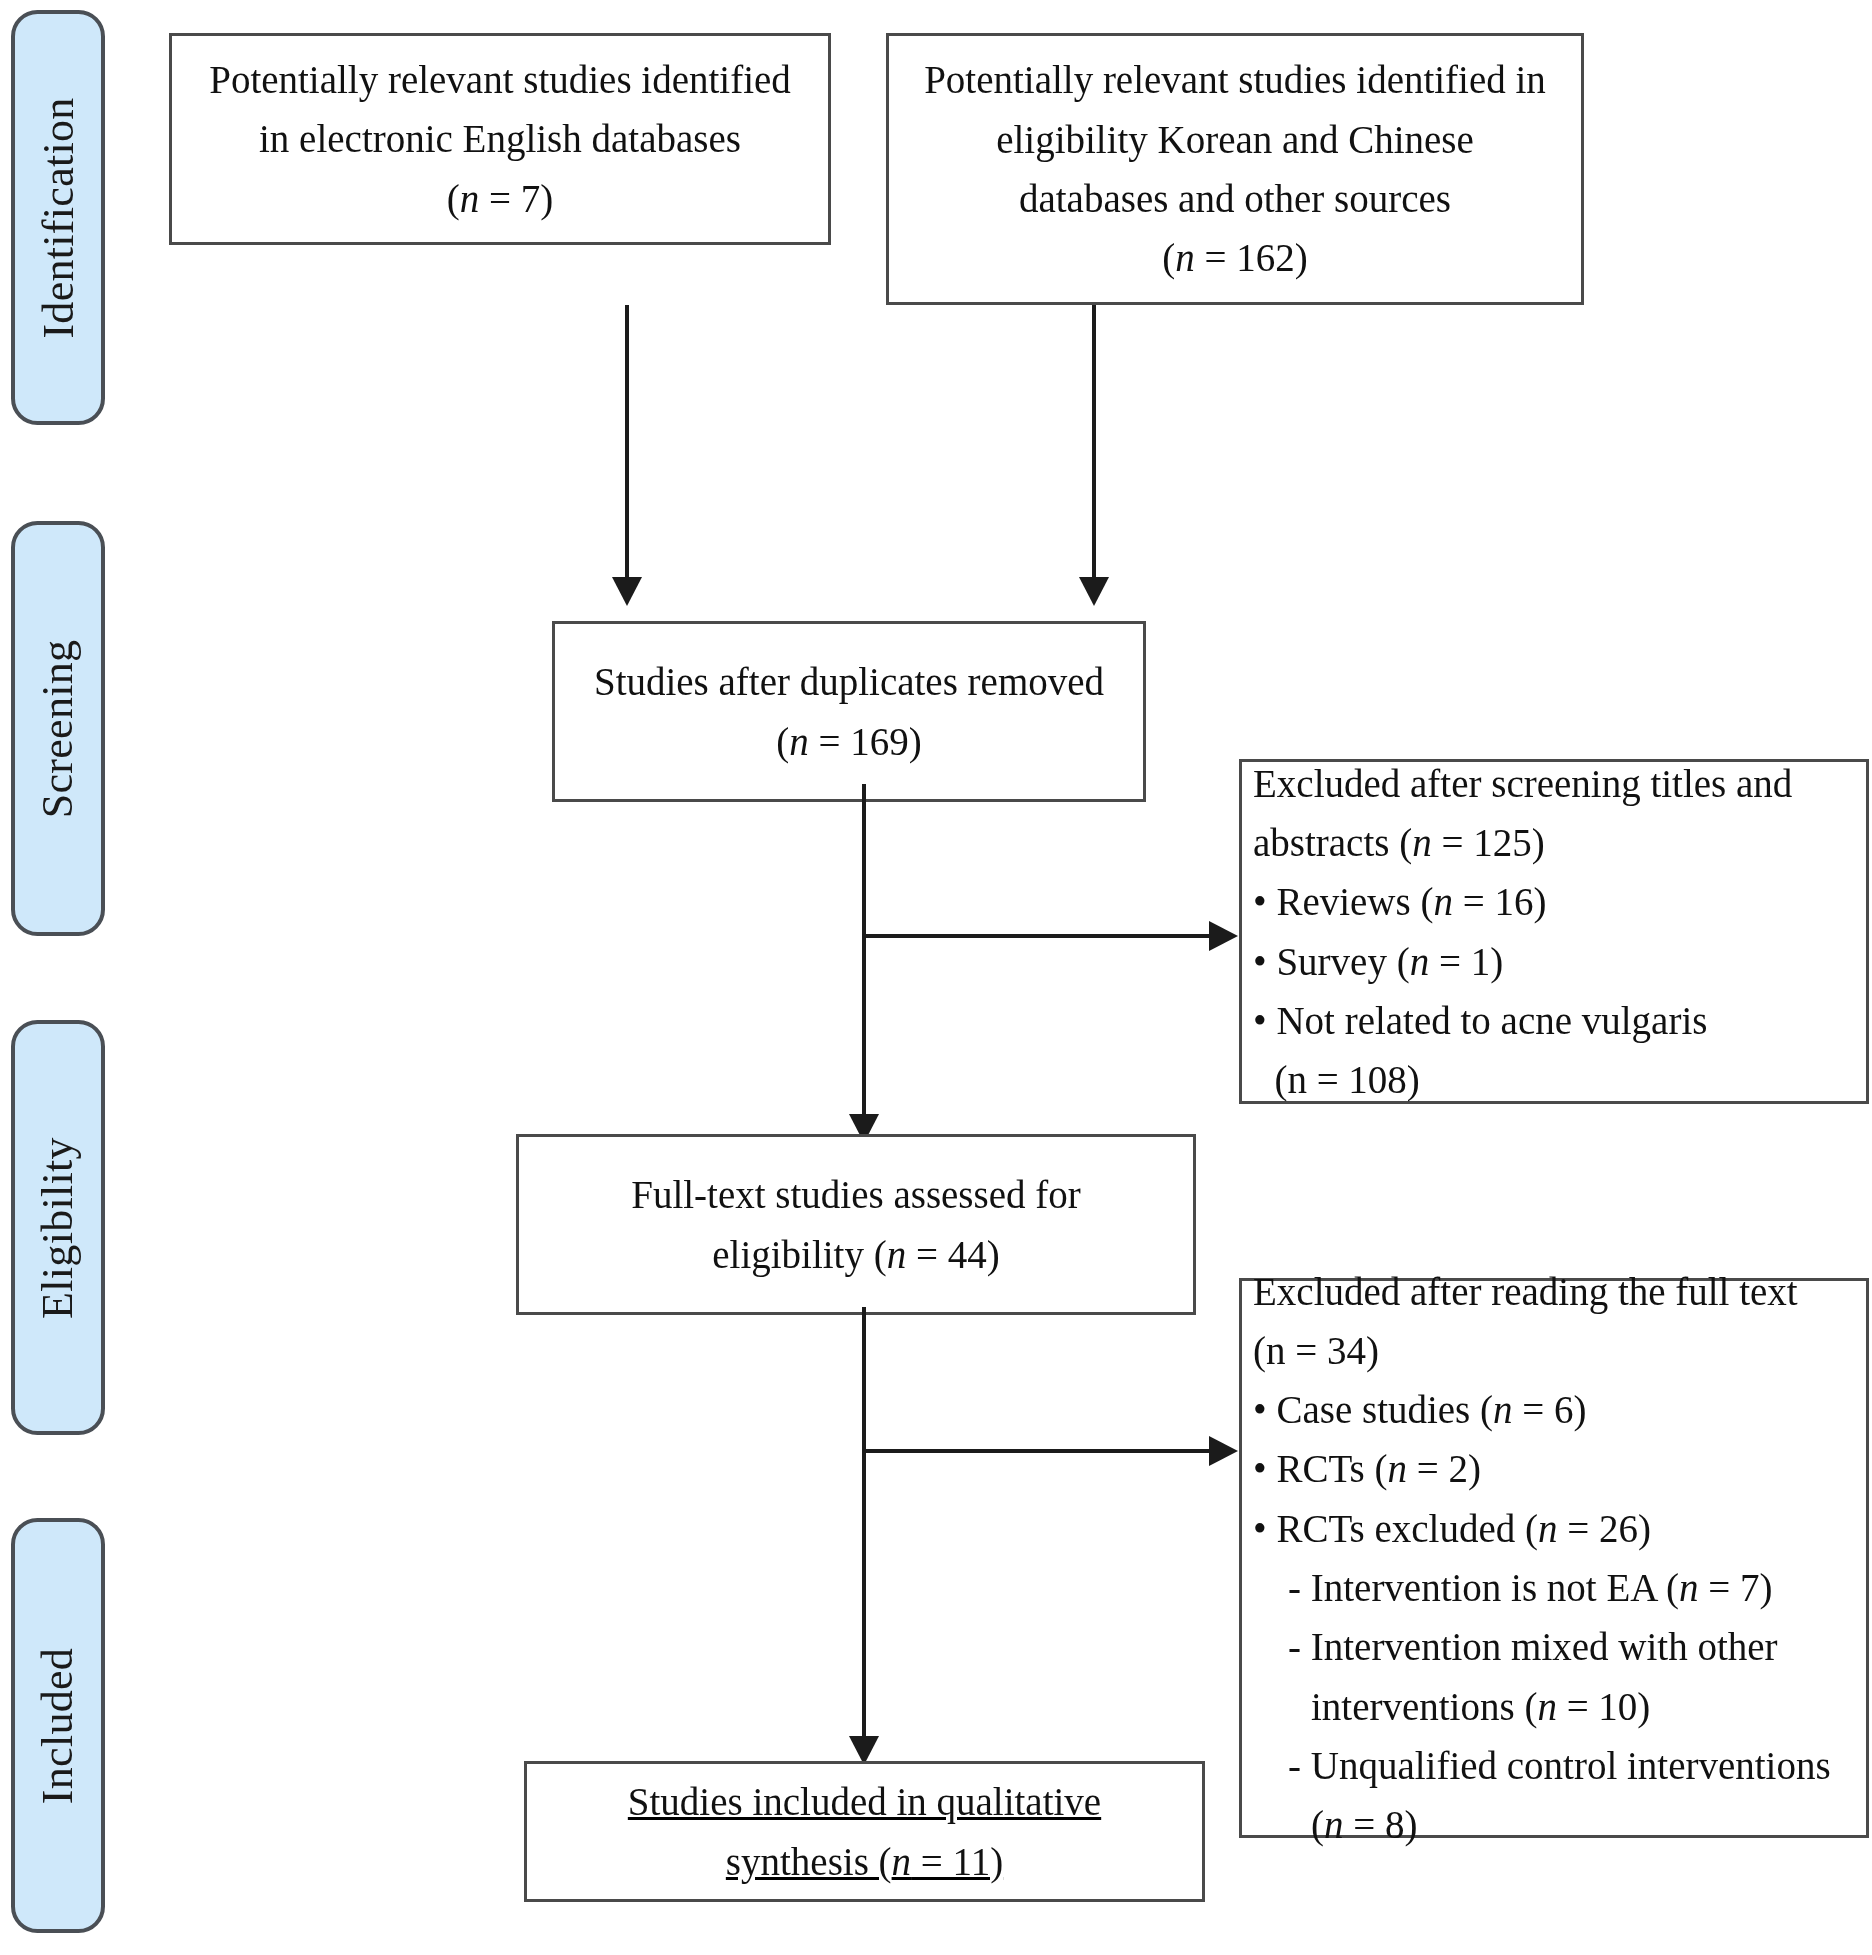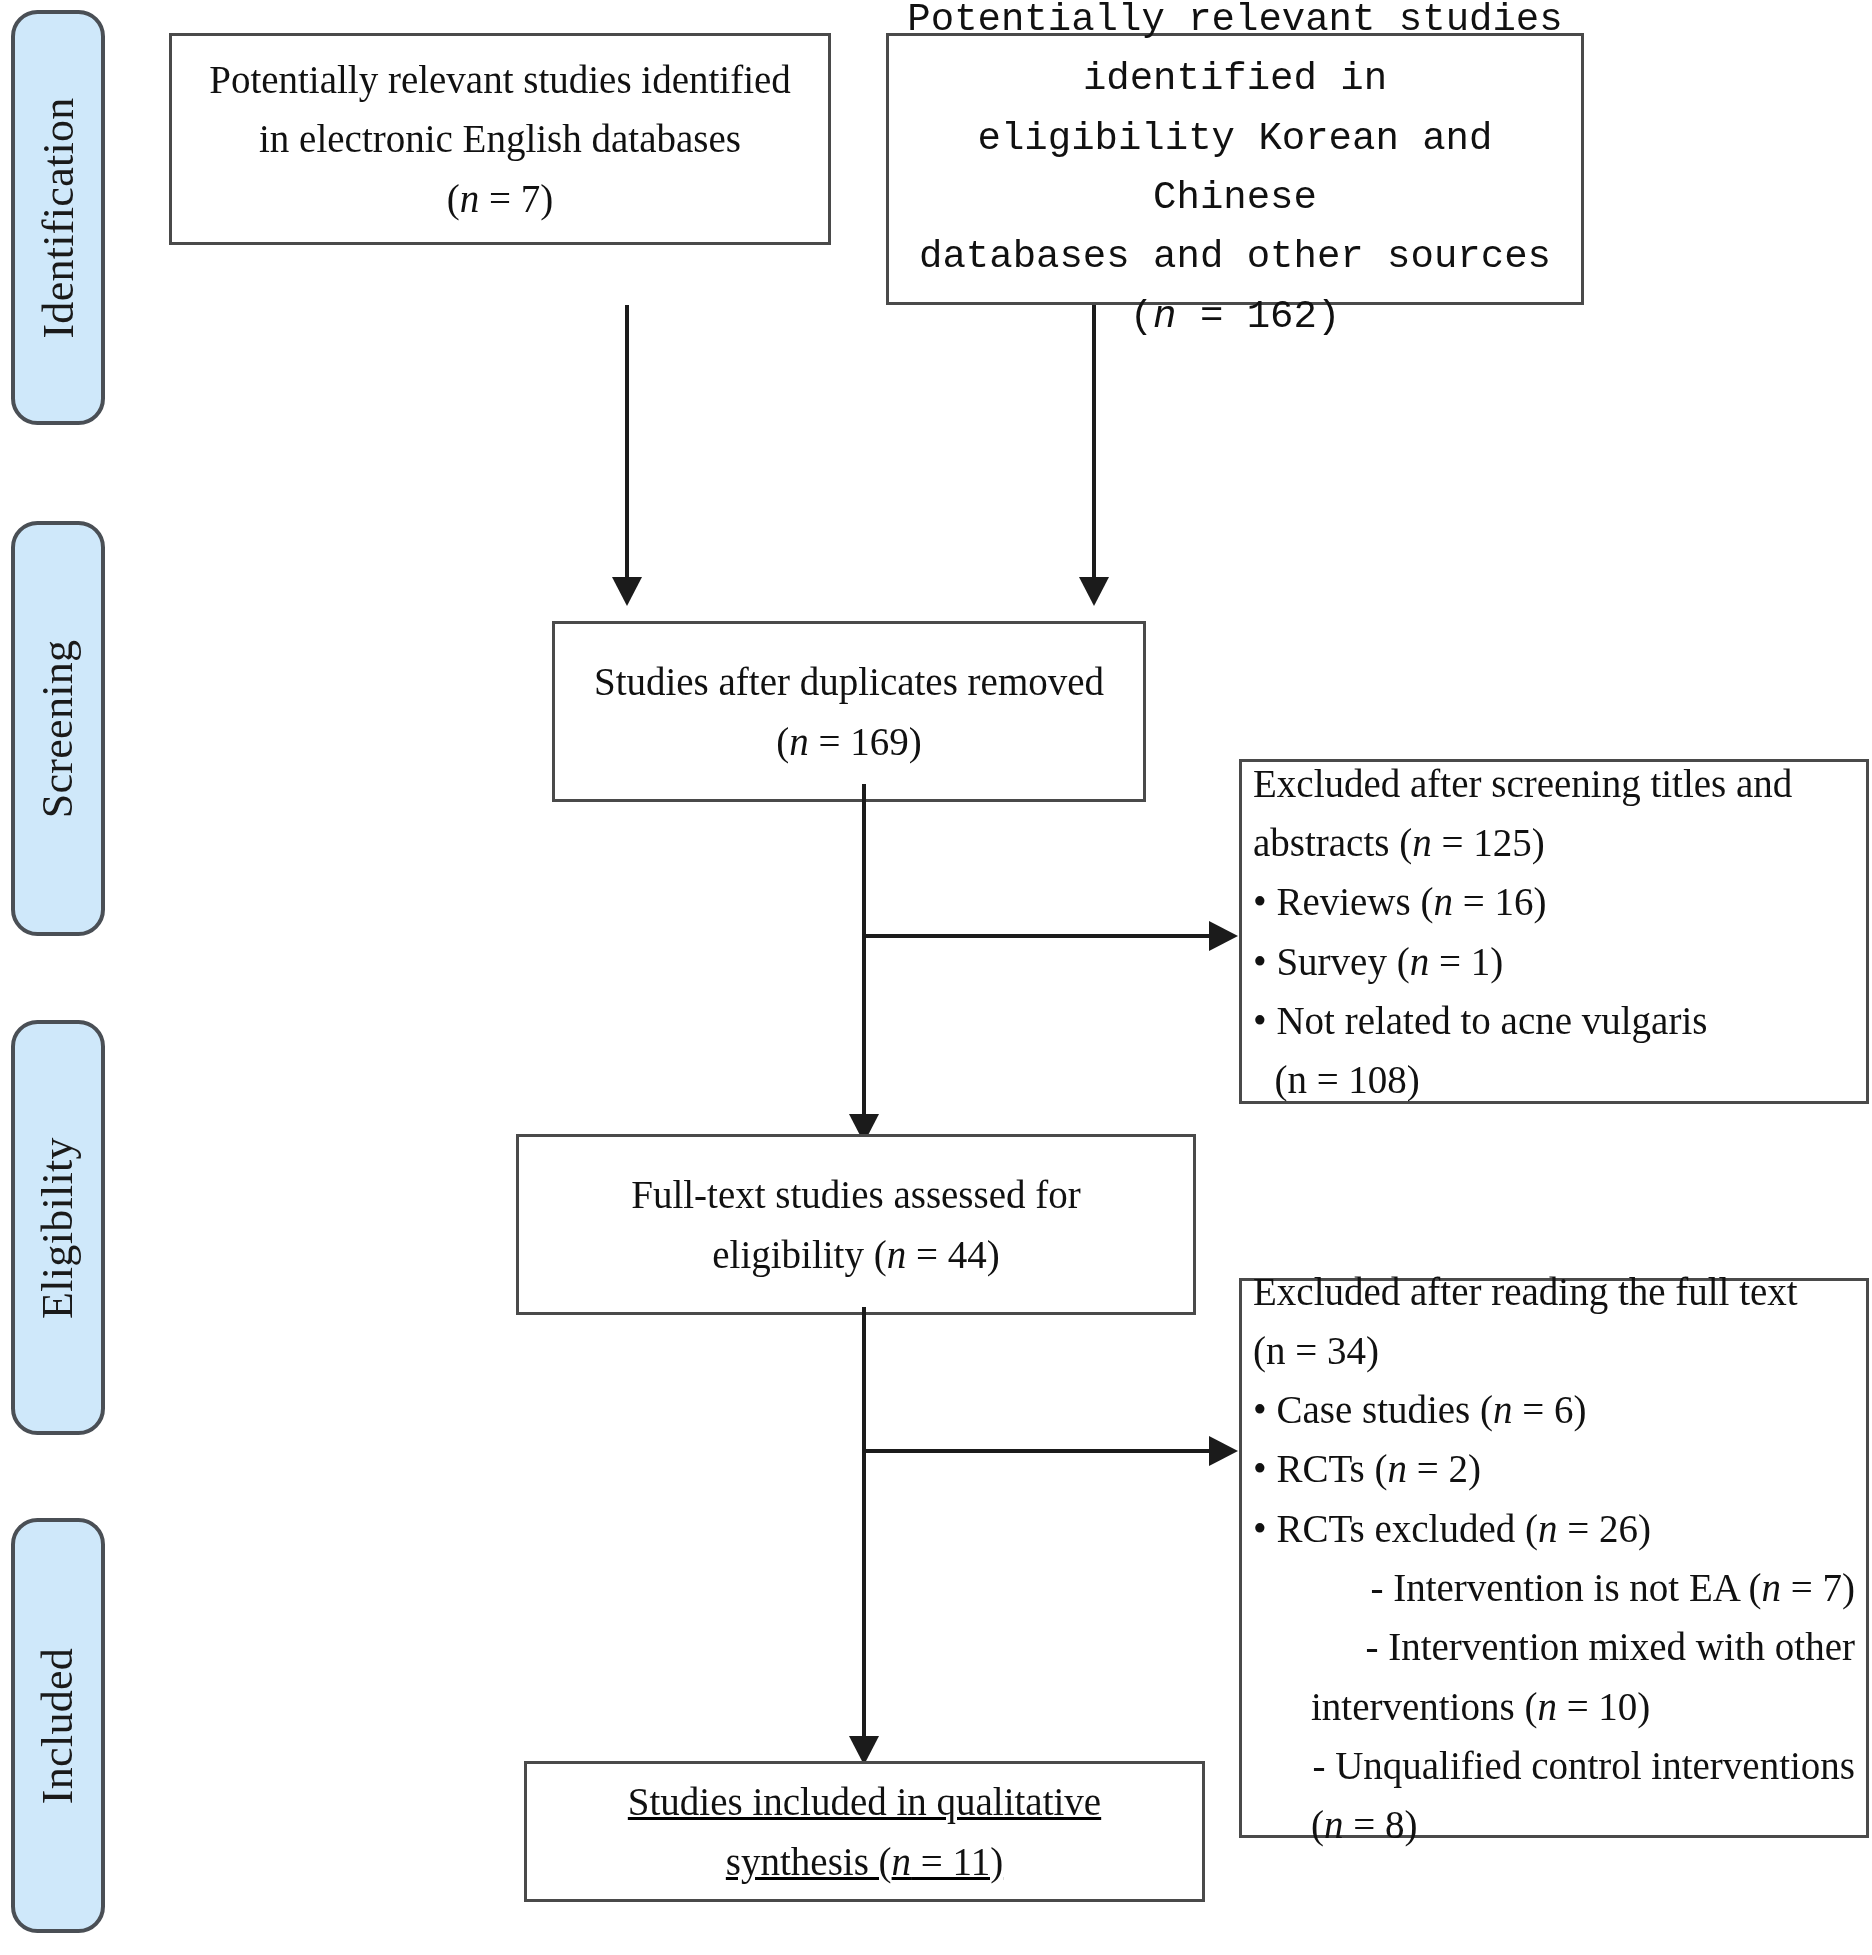--- a/index.html
+++ b/index.html
@@ -63,21 +63,20 @@
   }
   .box .box-text .ital {
     font-style: italic;
   }
   .box-text .li {
     display: block;
     text-indent: 0;
   }
   .box-text .li.sub {
     padding-left: 35px;
-    text-align: right;
   }
   .box-text .li.cont {
     padding-left: 21.4px;
   }
   .box-text .li.subcont {
     padding-left: 58px;
   }
 
   
   .vline {
@@ -129,21 +128,21 @@
   </div>
 
   <div class="box" style="left:169px; top:33px; width:662px; height:212px;">
     <div class="box-text">
       <span>Potentially relevant studies identified</span><br>
       <span>in electronic English databases</span><br>
       <span><span>(</span><span class="ital">n</span><span> = 7)</span></span>
     </div>
   </div>
 
-  <div class="box" style="left:886px; top:33px; width:698px; height:272px;font-family:Liberation Mono, monospace;">
+  <div class="box" style="left:886px; top:33px; width:698px; height:272px;">
     <div class="box-text">
       <span>Potentially relevant studies identified in</span><br>
       <span>eligibility Korean and Chinese</span><br>
       <span>databases and other sources</span><br>
       <span><span>(</span><span class="ital">n</span><span> = 162)</span></span>
     </div>
   </div>
 
   <div class="vline" style="left:625px; top:305px; height:283px;"></div>
   <div class="arrow-down" style="left:612px; top:577px;"></div>

